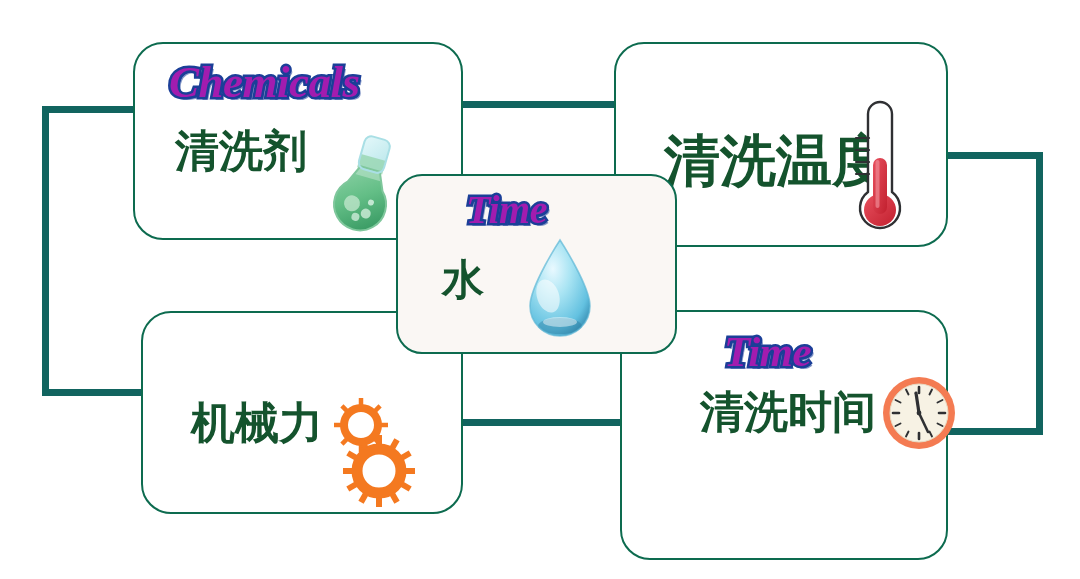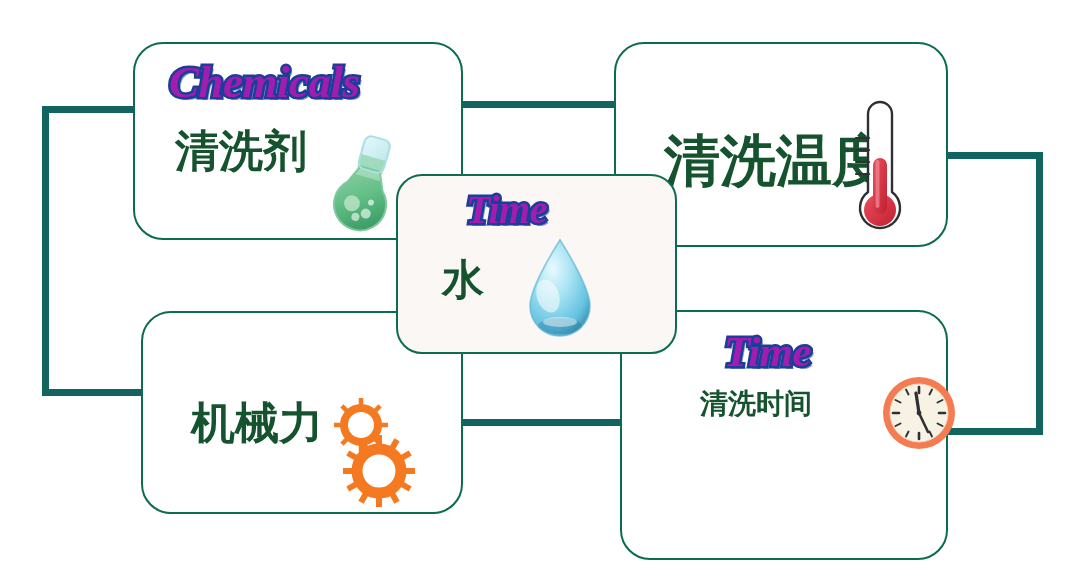--- a/index.html
+++ b/index.html
@@ -222,21 +222,21 @@
             </g>
           </g>
         </svg>
       </div>
     </div>
   </div>
 
   <div class="card" style="left:620px; top:310px; width:328px; height:250px;padding-left:36px;">
     <div class="card-inner">
       <div class="title-en" style="left:66px; top:18px; font-size:43px;">Time</div>
-      <div class="label-cn" style="left:42px; top:78px; font-size:28px;">清洗时间</div>
+      <div class="label-cn" style="left:42px; top:78px; font-size:44px;">清洗时间</div>
 
       <div class="icon-holder" style="left:222px; top:62px; width:78px; height:78px;">
         <svg viewBox="0 0 78 78" width="78" height="78">
           <circle cx="39" cy="39" r="36" fill="#f47b52"></circle>
           <circle cx="39" cy="39" r="29" fill="#f7f2e4" stroke="#e8dcc4" stroke-width="1"></circle>
 
           <g stroke="#2f3033" stroke-width="2.6" stroke-linecap="round">
             <line x1="39" y1="13" x2="39" y2="19"></line>
             <line x1="65" y1="39" x2="59" y2="39"></line>
             <line x1="39" y1="65" x2="39" y2="59"></line>

